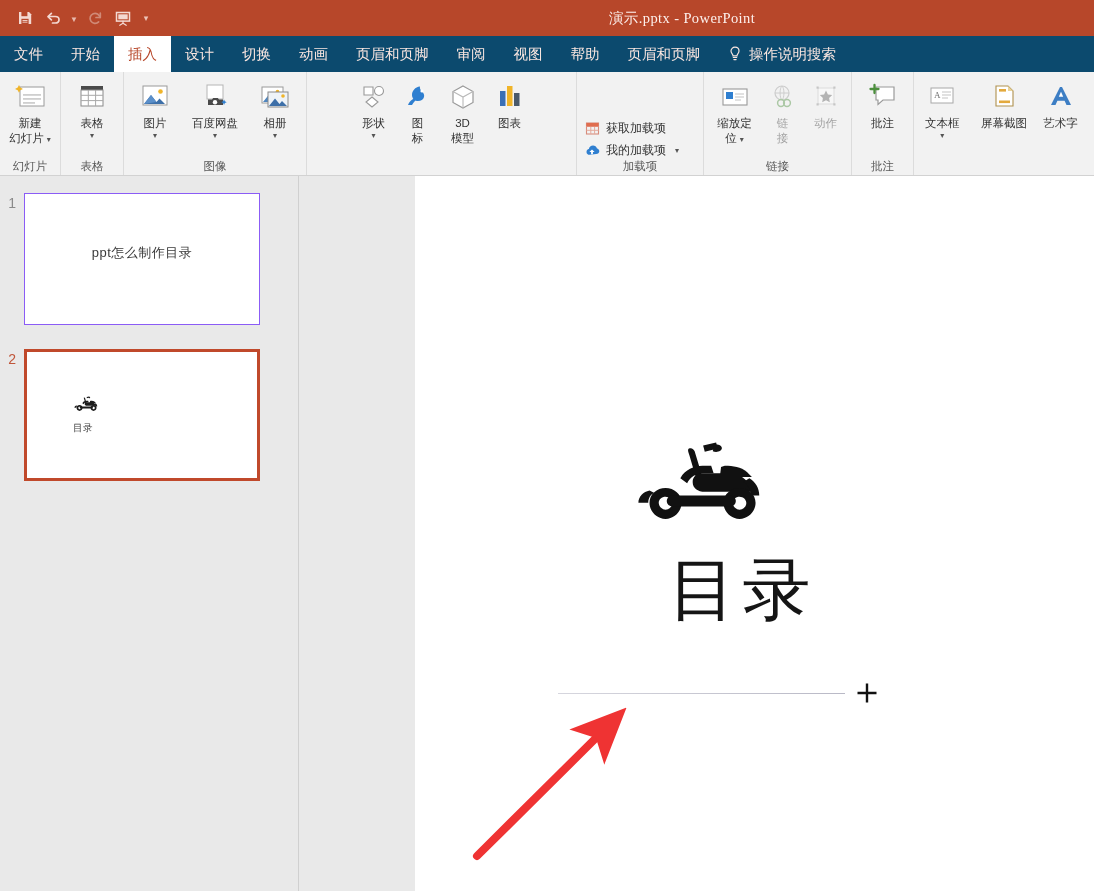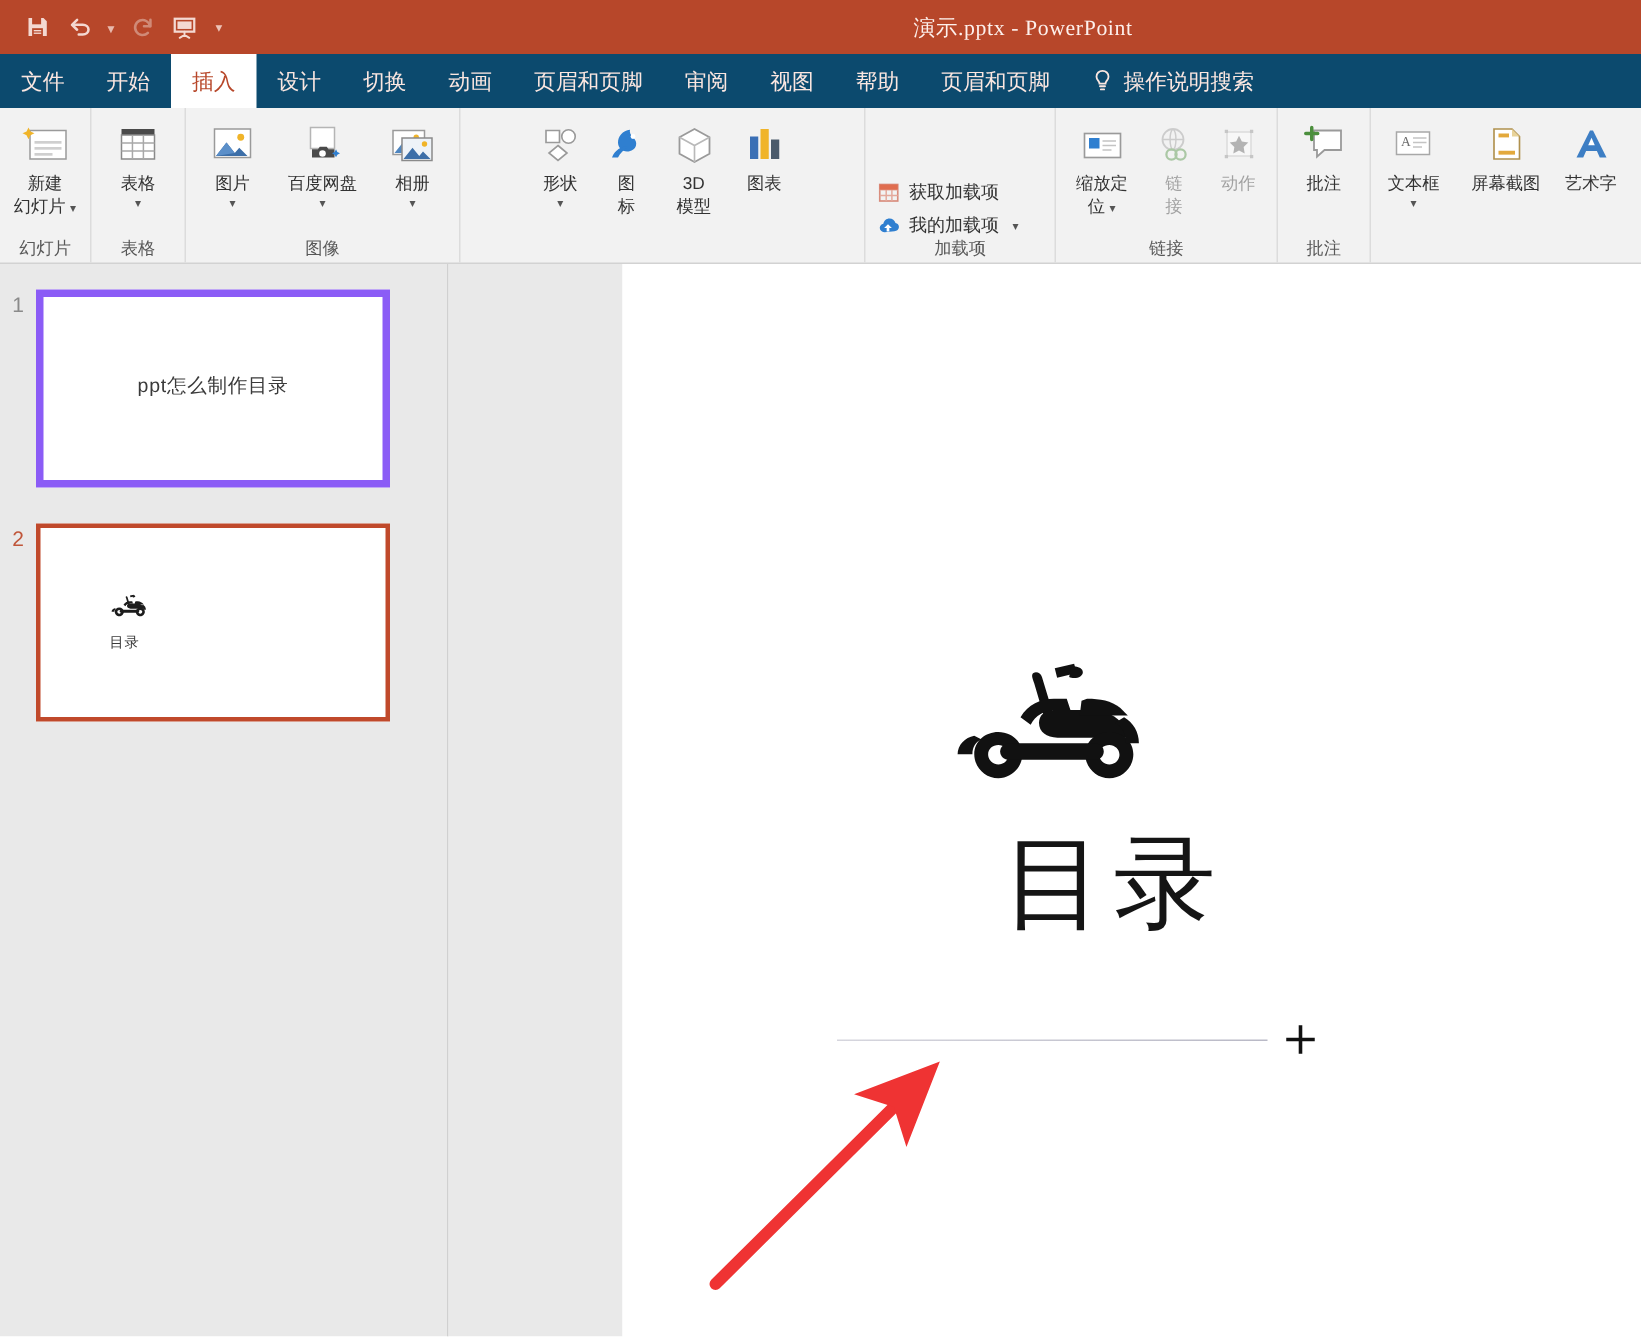--- a/index.html
+++ b/index.html
@@ -108,21 +108,21 @@
     background:#e9e9e9;border-right:1px solid #d0d0d0;
     overflow:hidden;
   }
   .thumbrow{position:absolute;display:flex;align-items:flex-start;}
   .thumbnum{
     width:22px;text-align:right;font-size:14px;color:#8a8a8a;
     padding-top:2px;padding-right:8px;box-sizing:border-box;
   }
   .thumbnum.sel{color:#c0563a;}
   .thumb{
-    width:236px;height:132px;background:#ffffff;border:5px solid #8b5cf6;
+    width:236px;height:132px;background:#ffffff;border:1px solid #8b5cf6;
     position:relative;cursor:pointer;box-sizing:border-box;
   }
   .thumb.sel{border:3px solid #c0492b;}
   .thumb-title{
     position:absolute;left:0;right:0;top:50px;text-align:center;
     font-size:13px;color:#3a3a3a;letter-spacing:.5px;
   }
   .thumb-scooter{position:absolute;left:46px;top:44px;}
   .thumb-sub{
     position:absolute;left:46px;top:70px;font-size:9.5px;color:#3a3a3a;letter-spacing:.5px;

